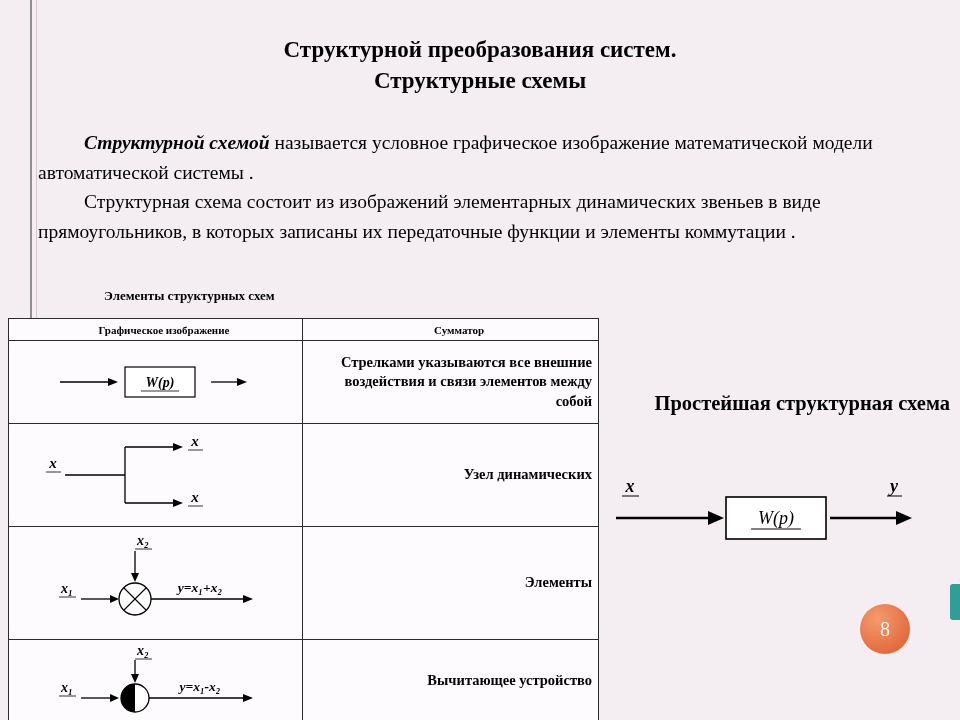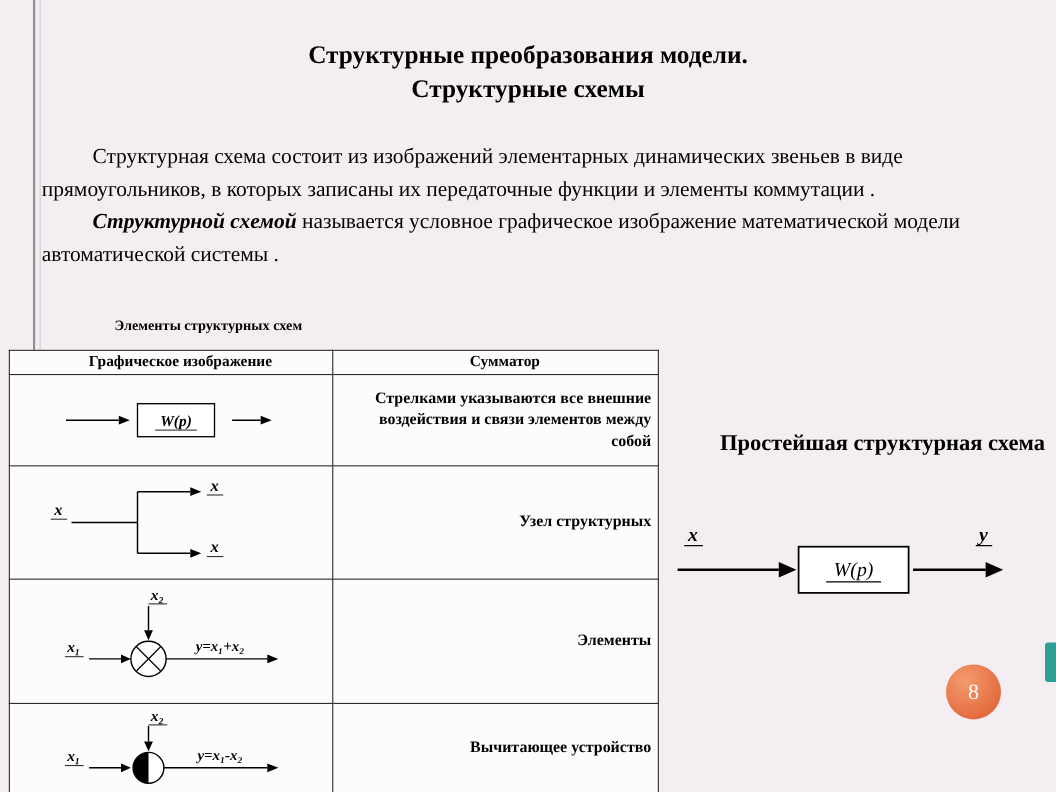--- a/index.html
+++ b/index.html
@@ -34,21 +34,21 @@
   }
   table.elements {
     position: absolute; left: 8px; top: 318px;
     border-collapse: collapse; width: 590px; table-layout: fixed;
     background: #fdfbfd;
   }
   table.elements td, table.elements th {
     border: 1px solid #2b2b2b; vertical-align: middle;
     font-size: 14.5px; font-weight: bold; padding: 2px 6px;
   }
-  table.elements th { height: 22px; text-align: center; font-weight: bold; font-size: 14px; padding-left: 23px; }
+  table.elements th { height: 22px; text-align: center; font-weight: bold; font-size: 11px; padding-left: 23px; }
   .col-graphic { width: 294px; }
   .col-meaning { width: 296px; }
   td.graphic-cell { text-align: center; padding: 0; }
   td.meaning-cell { text-align: right; padding-left: 9px; line-height: 1.35; }
   .r1 td { height: 80px; }
   .r2 td { height: 100px; }
   .r3 td { height: 110px; }
   .r4 td { height: 80px; }
   svg { display: block; }
   svg text {
@@ -74,27 +74,27 @@
 </style>
 </head>
 <body>
 
 <div class="slide">
 
   <div class="left-rule-outer"></div>
   <div class="left-rule-inner"></div>
 
   <div class="title">
-    <span>Структурные преобразования модели.</span><br>
+    <span>Структурной преобразования систем.</span><br>
     <span>Структурные схемы</span>
   </div>
 
   <div class="body-text">
+    <p><b><i>Структурной схемой</i></b><span> называется условное графическое изображение математической модели автоматической системы .</span></p>
     <p>Структурная схема состоит из изображений элементарных динамических звеньев в виде прямоугольников, в которых записаны их передаточные функции и элементы коммутации .</p>
-    <p><b><i>Структурной схемой</i></b><span> называется условное графическое изображение математической модели автоматической системы .</span></p>
   </div>
 
   <div class="section-heading">Элементы структурных схем</div>
 
   <table class="elements">
     <colgroup>
         <col class="col-graphic">
         <col class="col-meaning">
       </colgroup>
     <tbody>
@@ -128,21 +128,21 @@
           <line x1="110" y1="21" x2="158" y2="21" stroke="#000" stroke-width="1.3"></line>
           <polygon points="158,17 168,21 158,25" fill="#000"></polygon>
           <text x="180" y="20" font-size="15" font-style="italic" text-anchor="middle">x</text>
           <line x1="173" y1="24" x2="188" y2="24" stroke="#000" stroke-width="0.8"></line>
           <line x1="110" y1="77" x2="158" y2="77" stroke="#000" stroke-width="1.3"></line>
           <polygon points="158,73 168,77 158,81" fill="#000"></polygon>
           <text x="180" y="76" font-size="15" font-style="italic" text-anchor="middle">x</text>
           <line x1="173" y1="80" x2="188" y2="80" stroke="#000" stroke-width="0.8"></line>
         </svg>
       </td>
-      <td class="meaning-cell">Узел структурных</td>
+      <td class="meaning-cell">Узел динамических</td>
     </tr>
 
     <tr class="r3">
       <td class="graphic-cell">
         <svg width="290" height="108" viewBox="0 0 290 108">
           <text x="128" y="16" font-size="14" font-style="italic" text-anchor="middle">x₂</text>
           <line x1="120" y1="20" x2="137" y2="20" stroke="#000" stroke-width="0.8"></line>
           <line x1="120" y1="22" x2="120" y2="44" stroke="#000" stroke-width="1.3"></line>
           <polygon points="116,44 124,44 120,53" fill="#000"></polygon>
           <text x="52" y="64" font-size="14" font-style="italic" text-anchor="middle">x₁</text>

